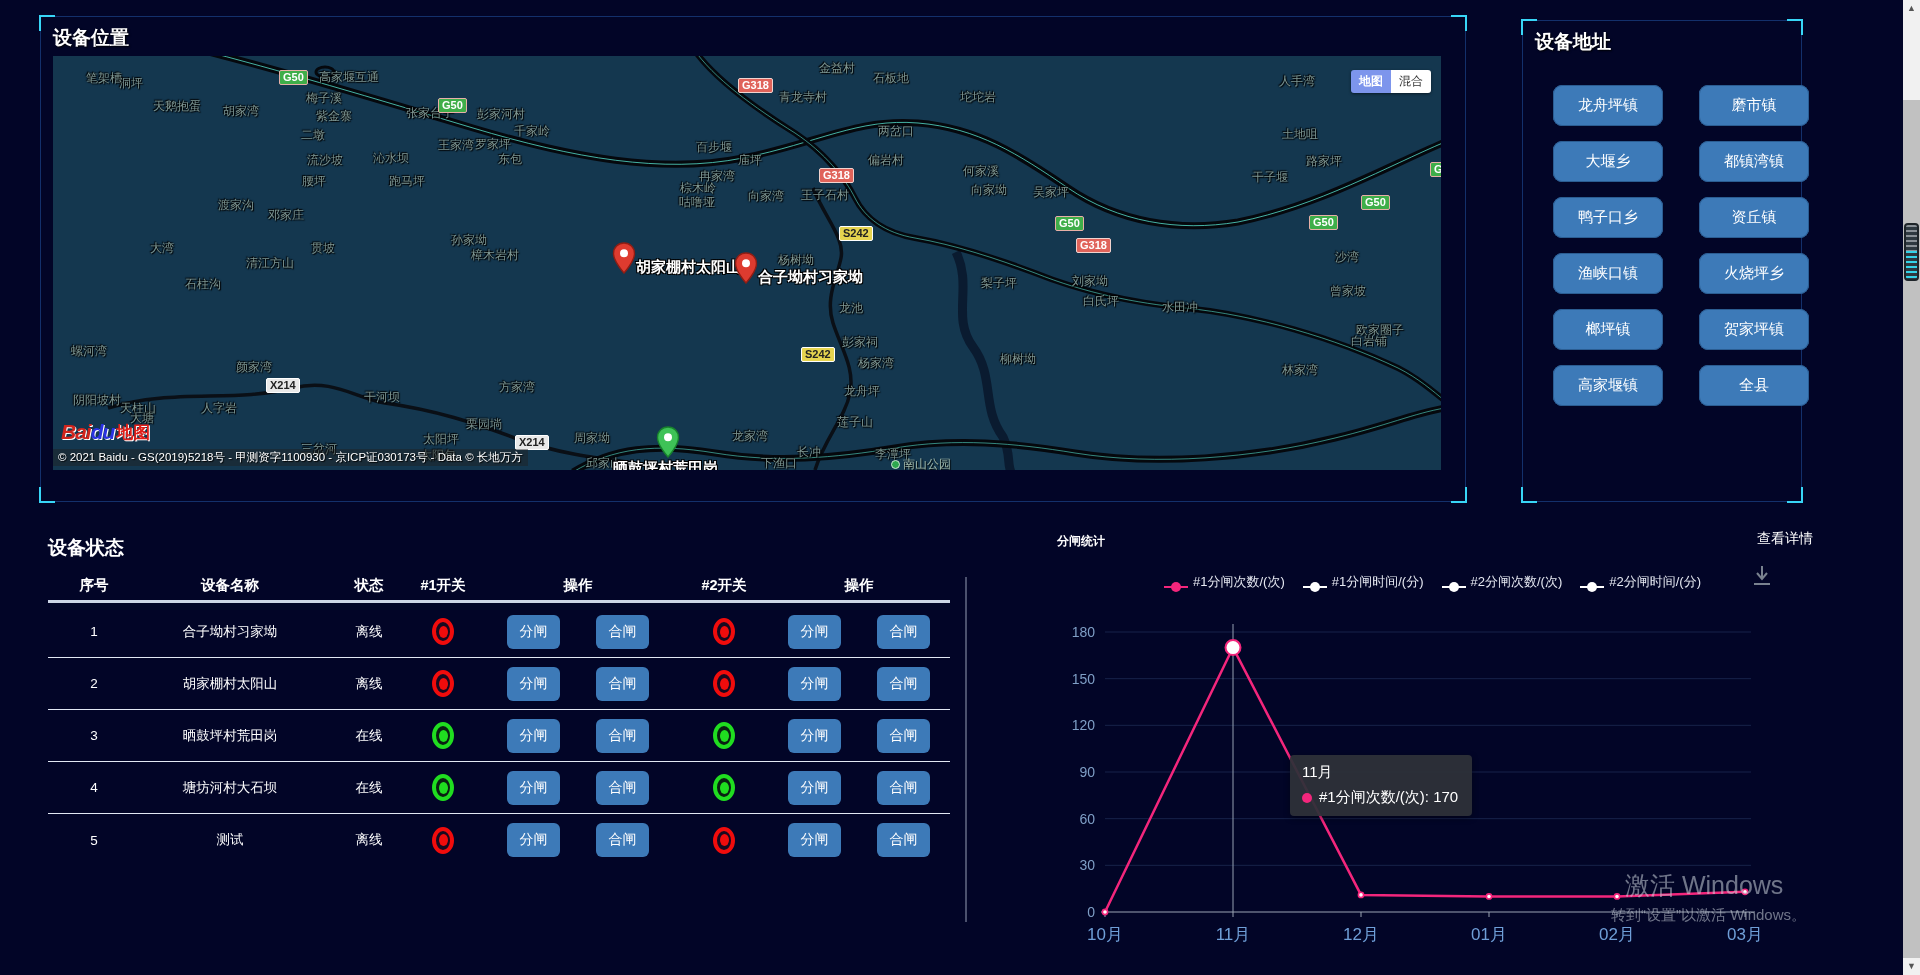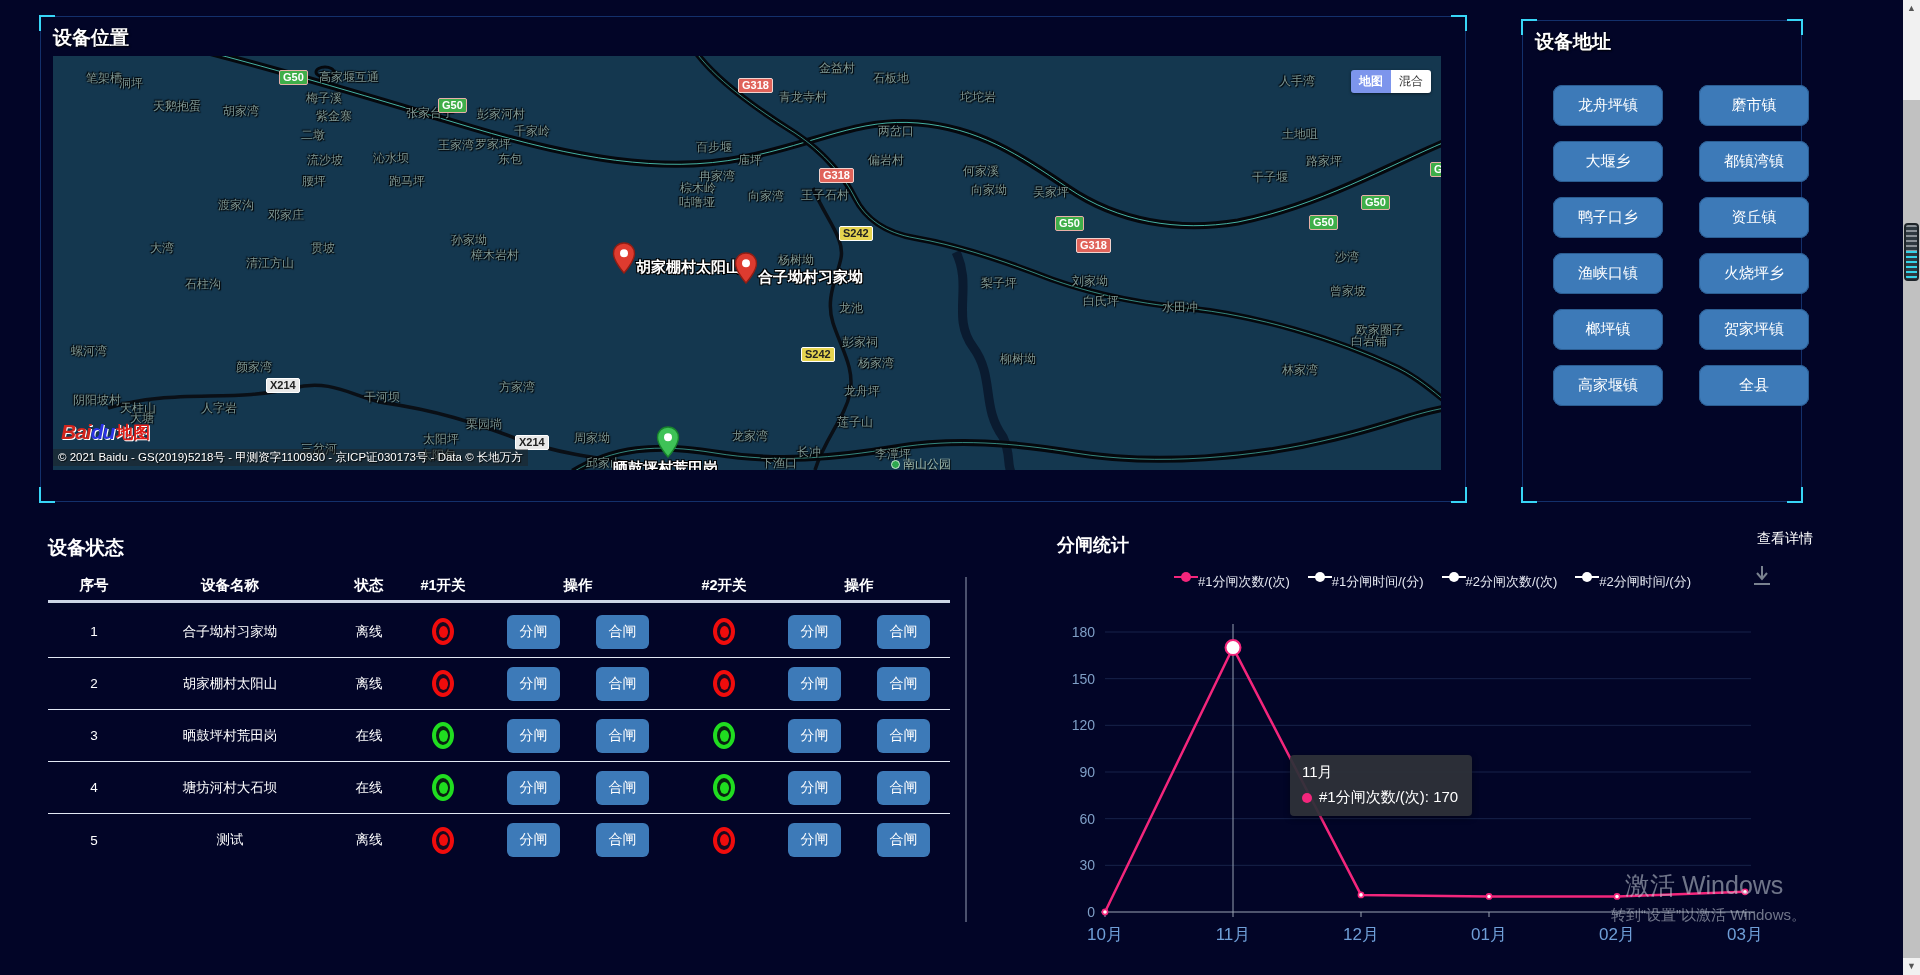--- a/index.html
+++ b/index.html
@@ -71,25 +71,25 @@
   .ind i { display:block; width:9px; height:12px; border-radius:50%; }
   .ind.red i { background:#f00c0c; }
   .ind.green i { background:#20dd20; }
   .ops { display:flex; justify-content:center; gap:36px; }
   .op-btn { width:53px; height:34px; background:#3d7ab8; border:none; border-radius:6px; color:#fff;
     font-size:14px; font-family:inherit; cursor:pointer; }
   #tbl-scroll-line { position:absolute; left:925px; top:50px; width:2px; height:345px; background:rgba(165,175,195,.45); }
 
   
   #chart-panel { position:absolute; left:1035px; top:527px; width:795px; height:448px; }
-  #chart-title { position:absolute; left:22px; top:6px; font-size:18px; font-weight:bold; }
+  #chart-title { position:absolute; left:22px; top:6px; font-size:12px; font-weight:bold; }
   #details-link { position:absolute; right:17px; top:3px; font-size:14px; color:#fff; cursor:pointer; }
   #download-icon { position:absolute; right:58px; top:38px; width:20px; height:22px; color:#79828f; cursor:pointer; }
   #legend { position:absolute; left:0; top:46px; width:100%; display:flex; justify-content:center; gap:18px; }
-  .lg-item { display:flex; align-items:flex-start; cursor:pointer; }
+  .lg-item { display:flex; align-items:flex-end; gap:5px; cursor:pointer; }
   .lg-marker { position:relative; width:24px; height:8px; }
   .lg-line { position:absolute; left:0; top:3px; width:24px; height:2px; }
   .lg-dot { position:absolute; left:7px; top:-1px; width:10px; height:10px; border-radius:50%; }
   .lg-text { font-size:13px; color:#e6e9f2; }
   #tooltip { position:absolute; left:255px; top:228px; background:rgba(46,49,56,.94); border-radius:4px;
     padding:8px 14px 9px 12px; box-shadow:0 2px 6px rgba(0,0,0,.4); }
   #tooltip .tt-title { font-size:15px; color:#fff; margin-bottom:6px; }
   #tooltip .tt-row { display:flex; align-items:center; font-size:15px; color:#fff; white-space:nowrap; }
   #tooltip .tt-dot { width:10px; height:10px; border-radius:50%; margin-right:7px; }
   #watermark-1 { position:absolute; left:590px; top:342px; font-size:25px; color:rgba(202,209,219,.55); white-space:nowrap; }

